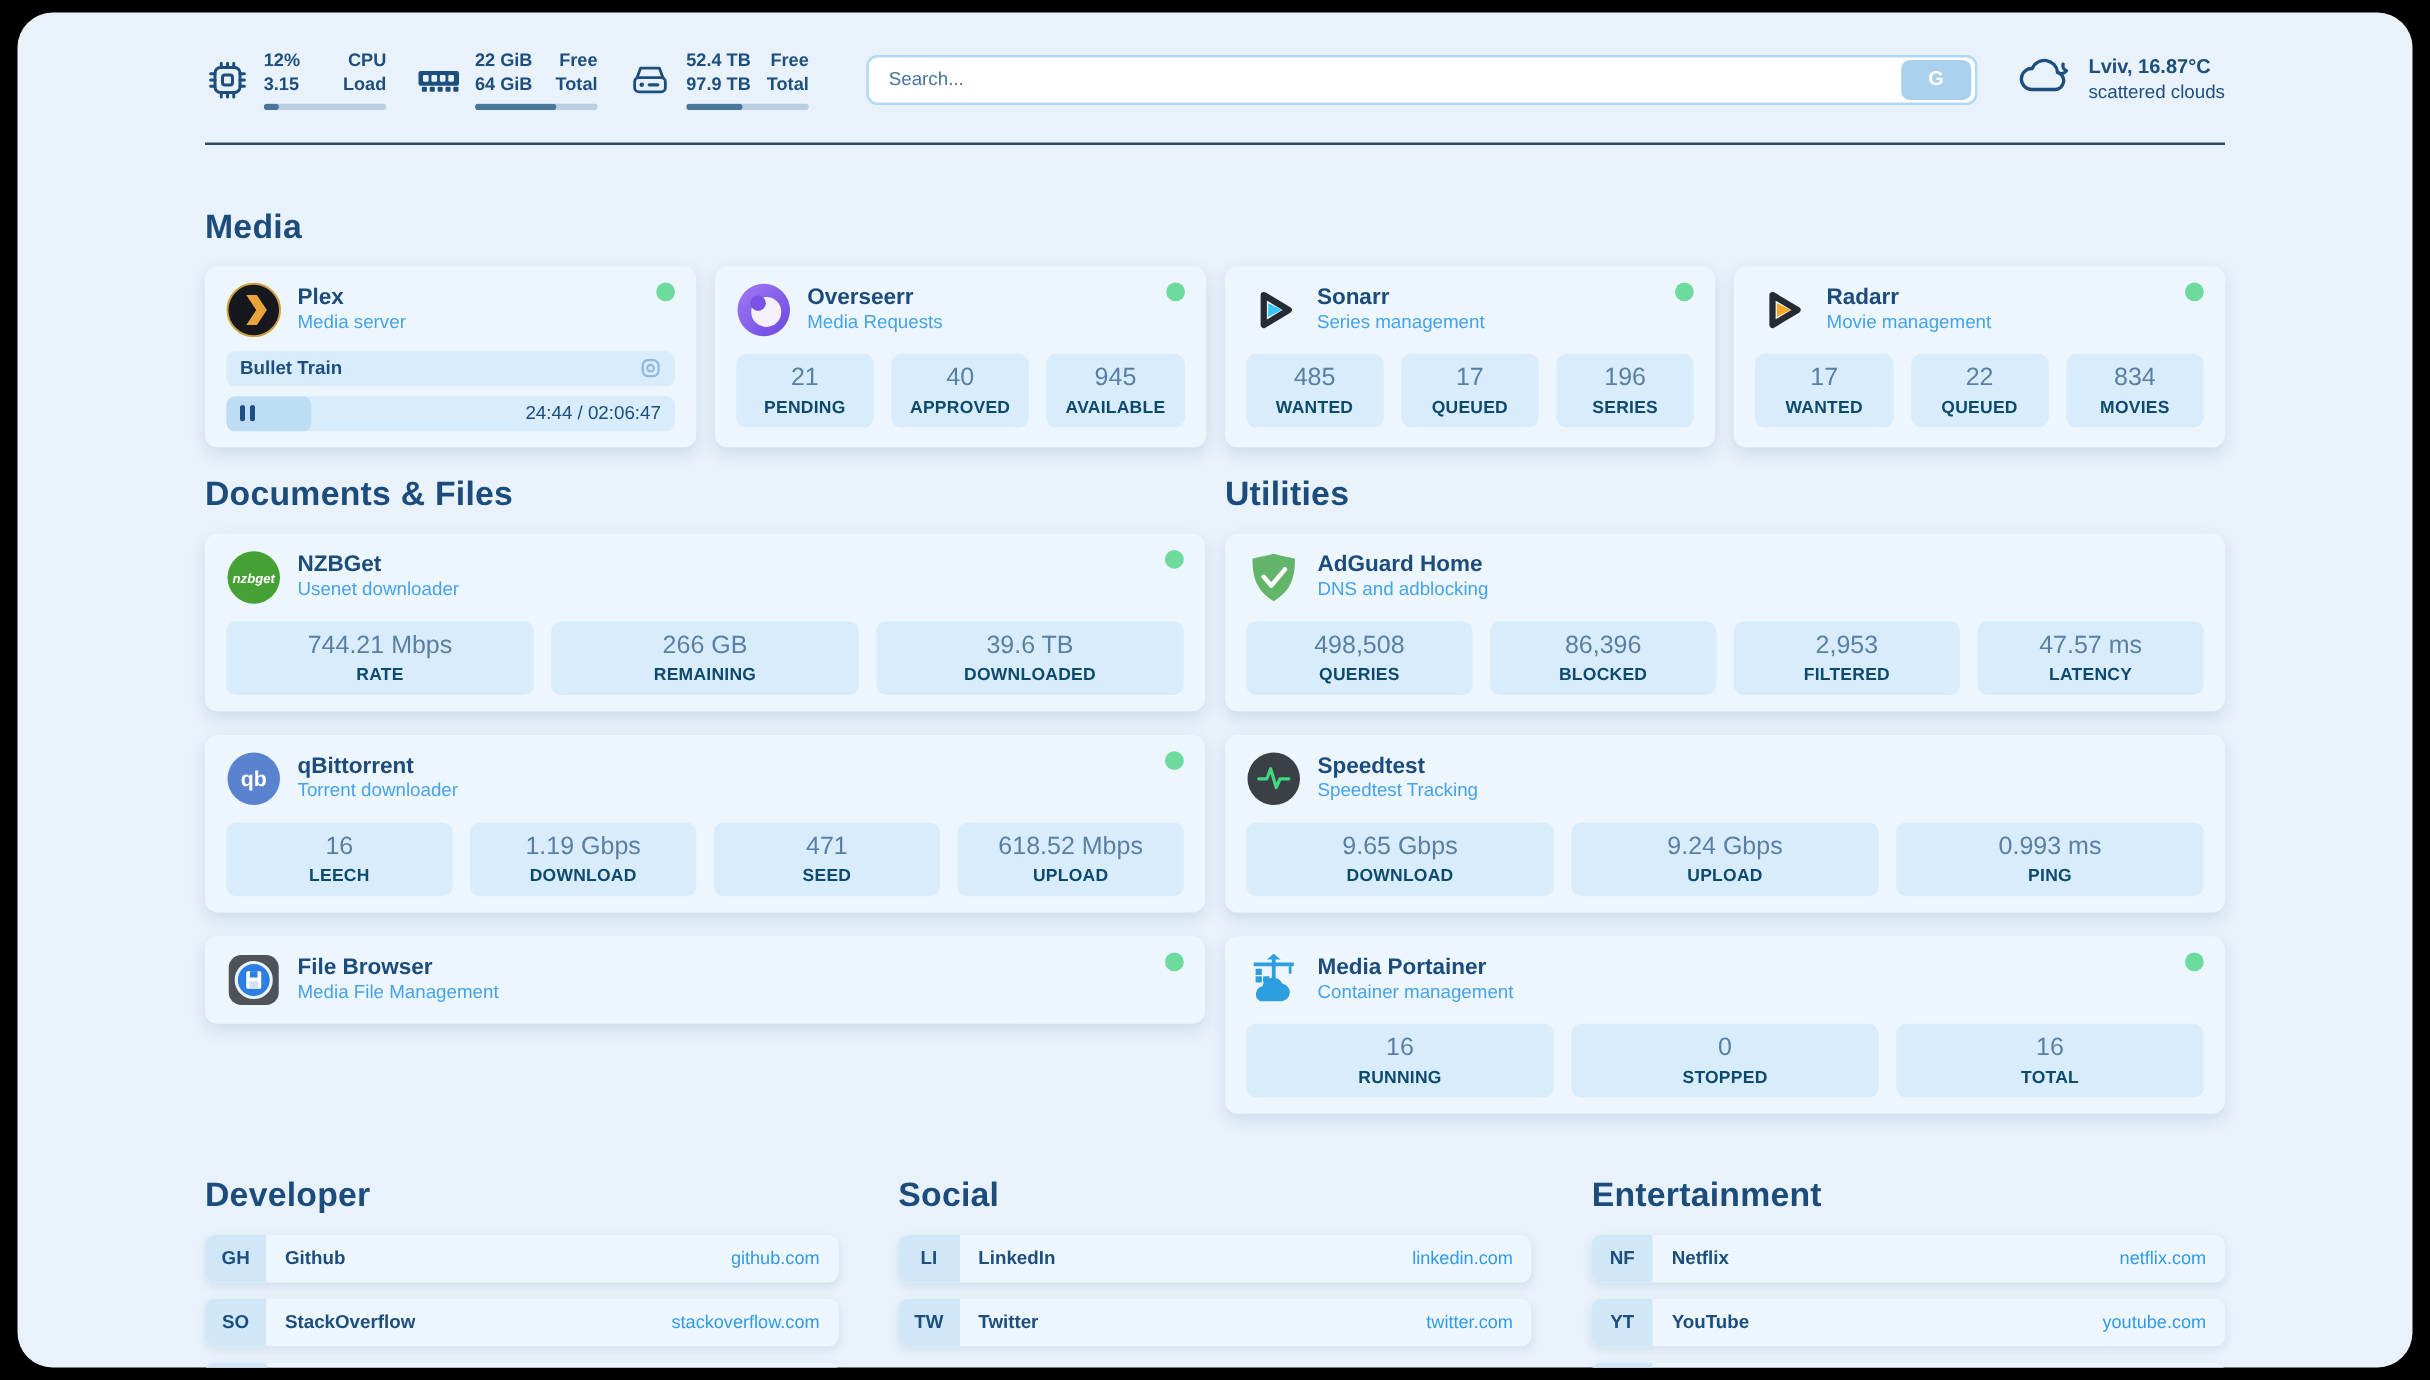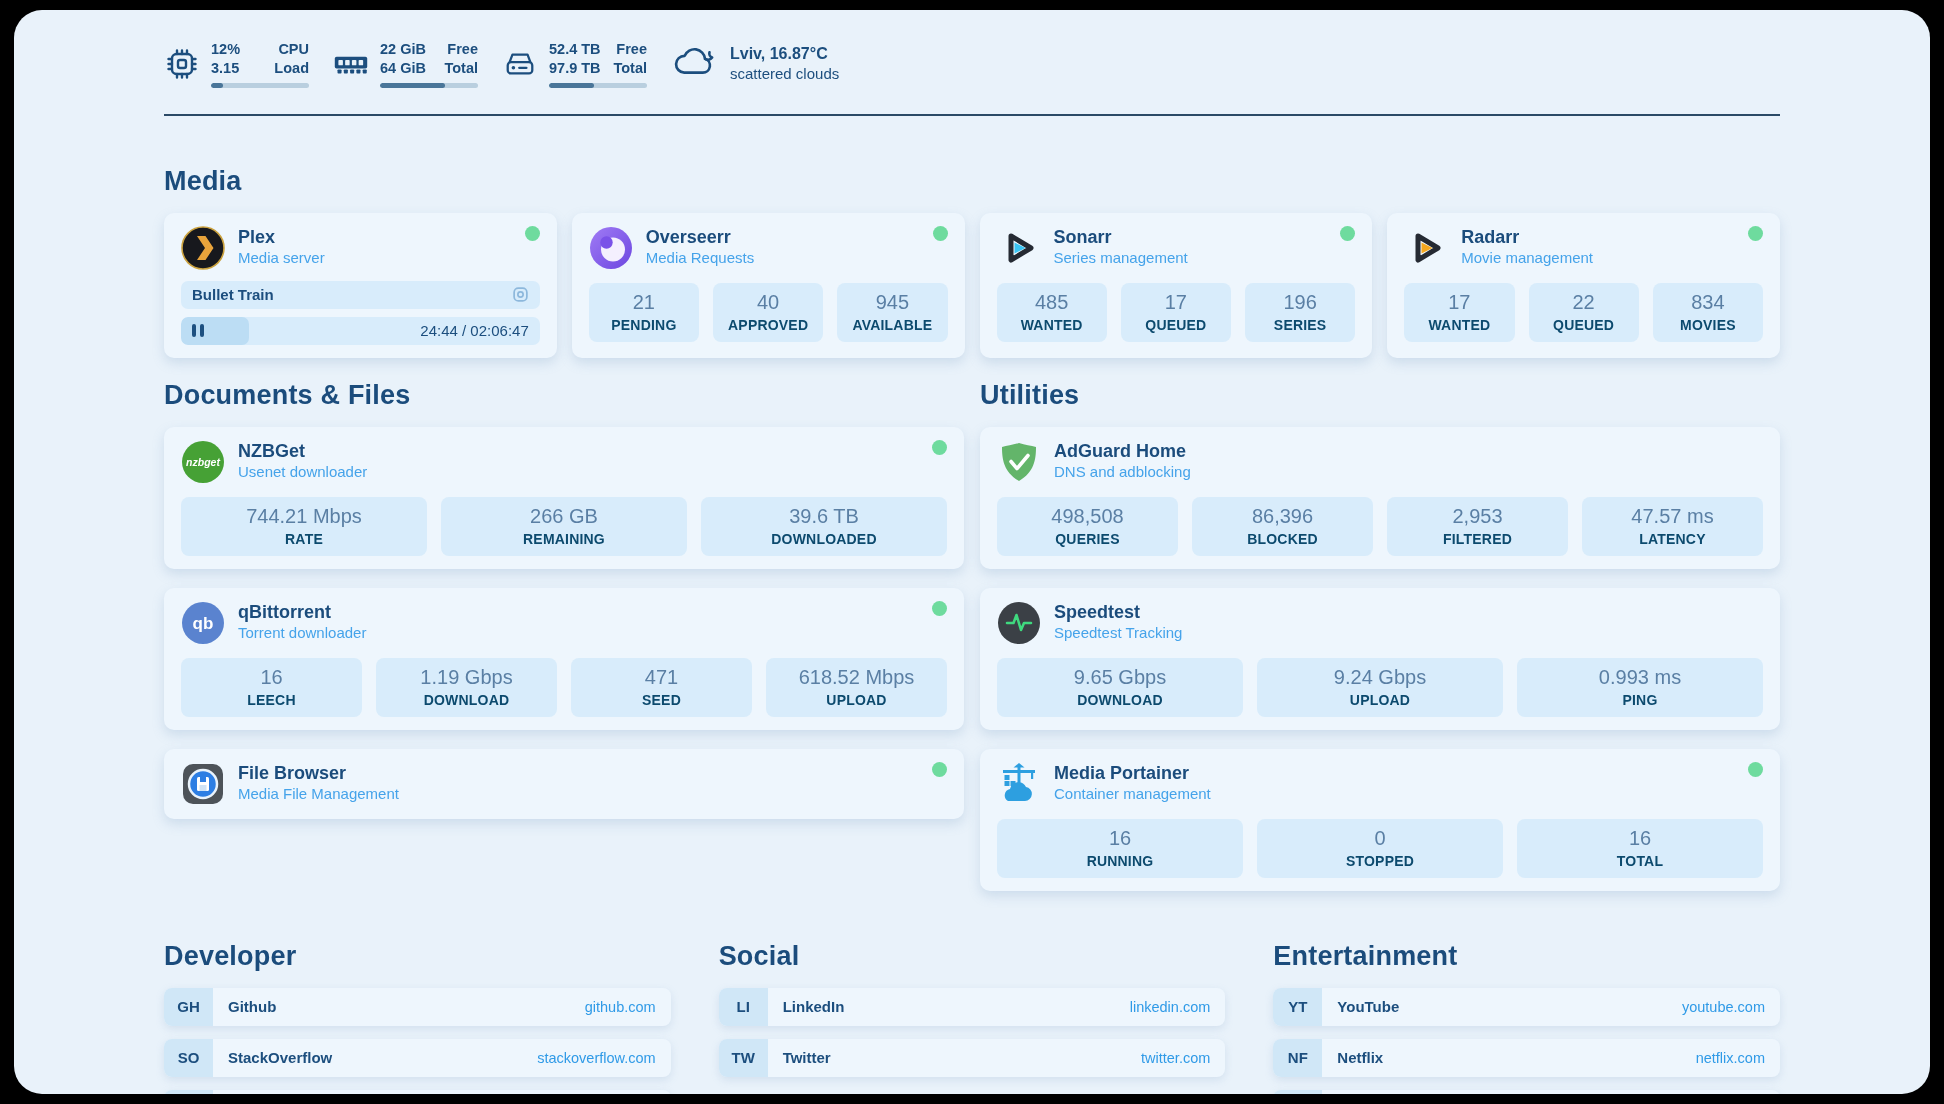--- a/index.html
+++ b/index.html
@@ -156,20 +156,24 @@
         <div class="res-row">
             <span>97.9 TB</span>
             <span>Total</span>
           </div>
         <div class="res-bar">
             <div class="res-fill" style="width: 46%;"></div>
           </div>
       </div>
     </div>
 
+    <div class="searchwrap">
+      <input type="text" placeholder="Search..." style="">
+      <button class="gbtn">G</button>
+    </div>
 
     <div class="weather">
       <span>
         <svg width="46" height="34" viewBox="0 0 52 38">
             <path d="M15 31 h21 a8 8 0 0 0 2.5-15.6 A12 12 0 0 0 15.5 12 A9.5 9.5 0 0 0 15 31 Z" stroke="#1c4e7e" stroke-width="3" fill="none" stroke-linejoin="round" stroke-linecap="round"></path>
             <path d="M38.5 15.5 a6 6 0 0 0 8-1.5 a5 5 0 0 1-3-6" stroke="#1c4e7e" stroke-width="3" fill="none" stroke-linejoin="round" stroke-linecap="round"></path>
           </svg>
       </span>
       <div class="weather-txt">
         <div>Lviv, 16.87°C</div>
@@ -550,30 +554,30 @@
           <span class="link-name">Twitter</span>
           <span class="link-url">twitter.com</span>
         </div>
       </div>
     </div>
 
     <div>
       <h2>Entertainment</h2>
       <div class="link-list">
         <div class="link-row">
+          <span class="link-tag">NF</span>
+          <span class="link-name">Netflix</span>
+          <span class="link-url">netflix.com</span>
+        </div>
+        <div class="link-row">
           <span class="link-tag">YT</span>
           <span class="link-name">YouTube</span>
           <span class="link-url">youtube.com</span>
         </div>
         <div class="link-row">
-          <span class="link-tag">NF</span>
-          <span class="link-name">Netflix</span>
-          <span class="link-url">netflix.com</span>
-        </div>
-        <div class="link-row">
           <span class="link-tag">RE</span>
           <span class="link-name">Reddit</span>
           <span class="link-url">server.com</span>
         </div>
       </div>
     </div>
   </div>
 </div>
 
 </body></html>

